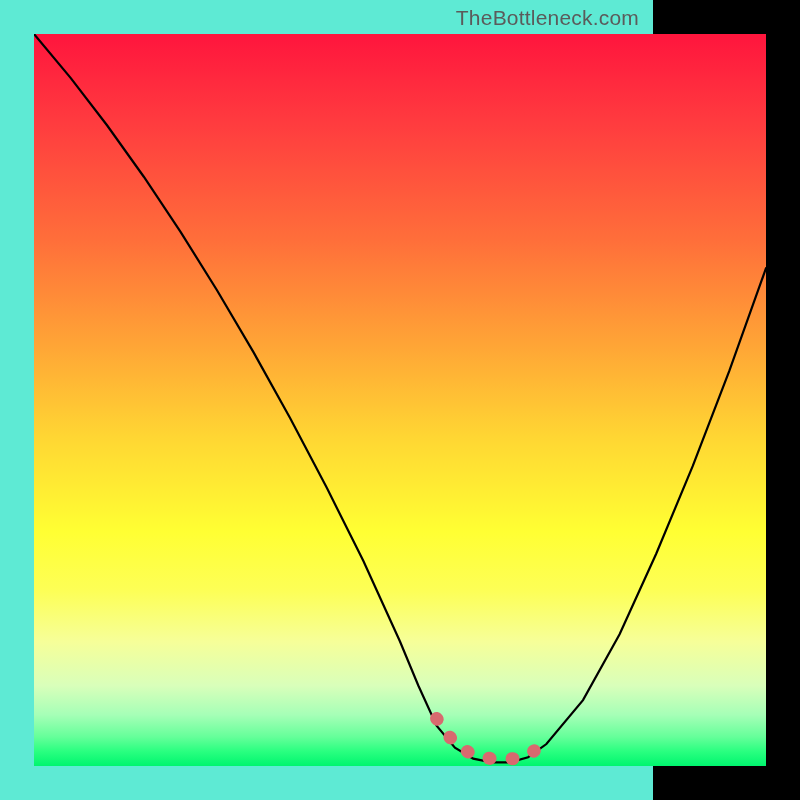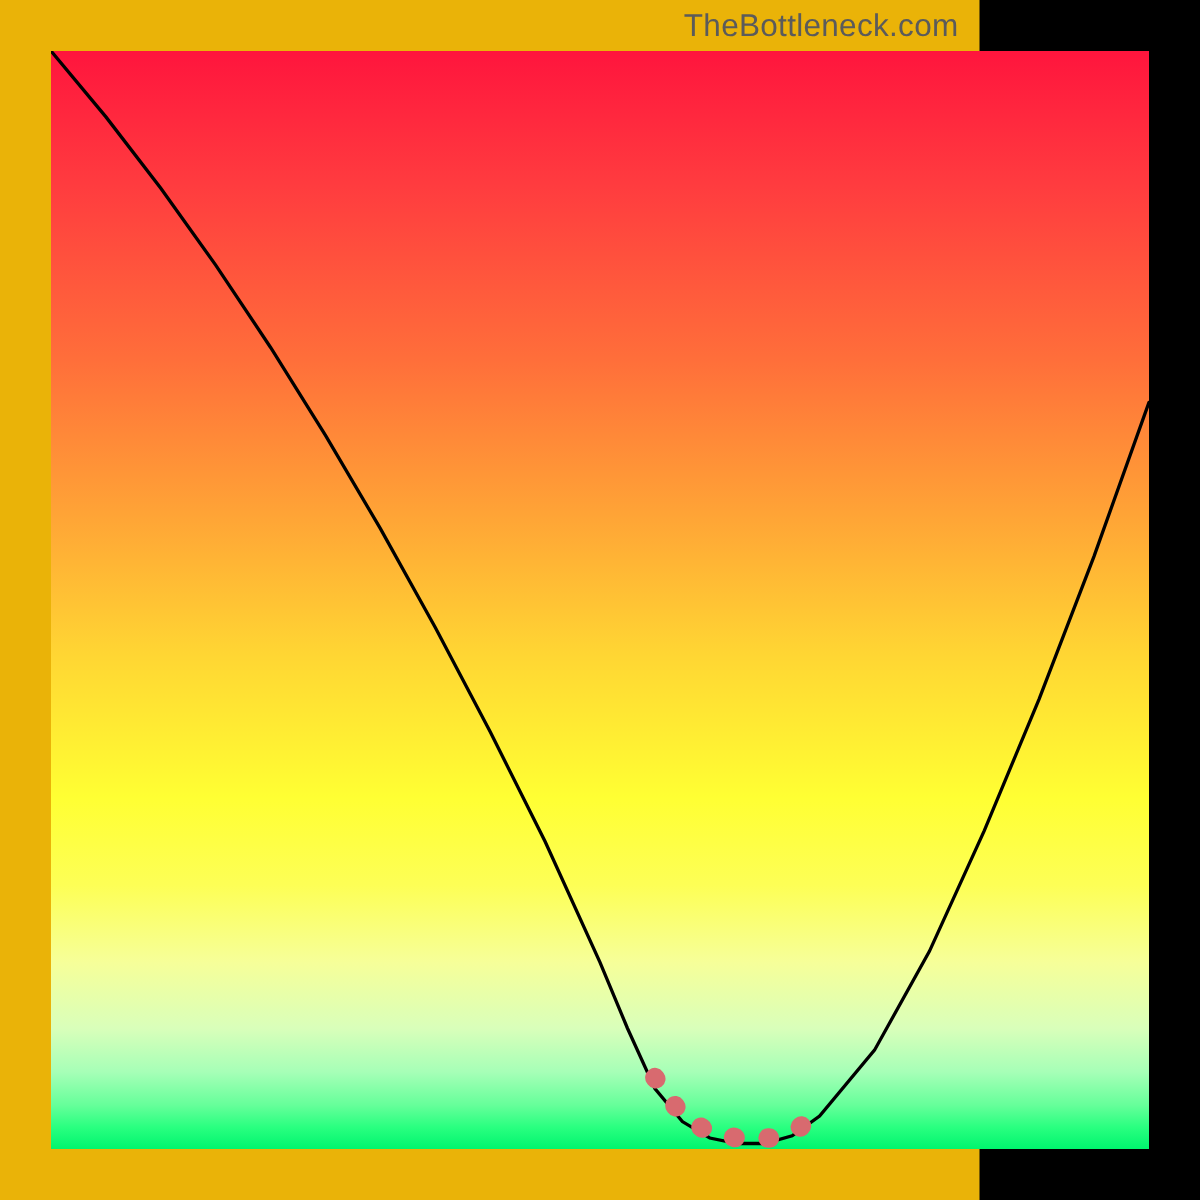--- a/index.html
+++ b/index.html
@@ -1,21 +1,21 @@
 <!DOCTYPE html>
 <html><head>
 <meta charset="utf-8">
 <style>
   * { margin: 0; padding: 0; box-sizing: border-box; }
   html, body { width: 800px; height: 800px; overflow: hidden; background: #000; }
   .chart-container {
     position: relative;
     width: 653px;
     height: 800px;
-    background: #eab308;
+    background: #5eead4;
   }
   .attribution {
     position: absolute;
     top: 6px;
     right: 14px;
     font-family: Arial, Helvetica, sans-serif;
     font-size: 21px;
     color: #5b5b5b;
     letter-spacing: 0.2px;
   }

